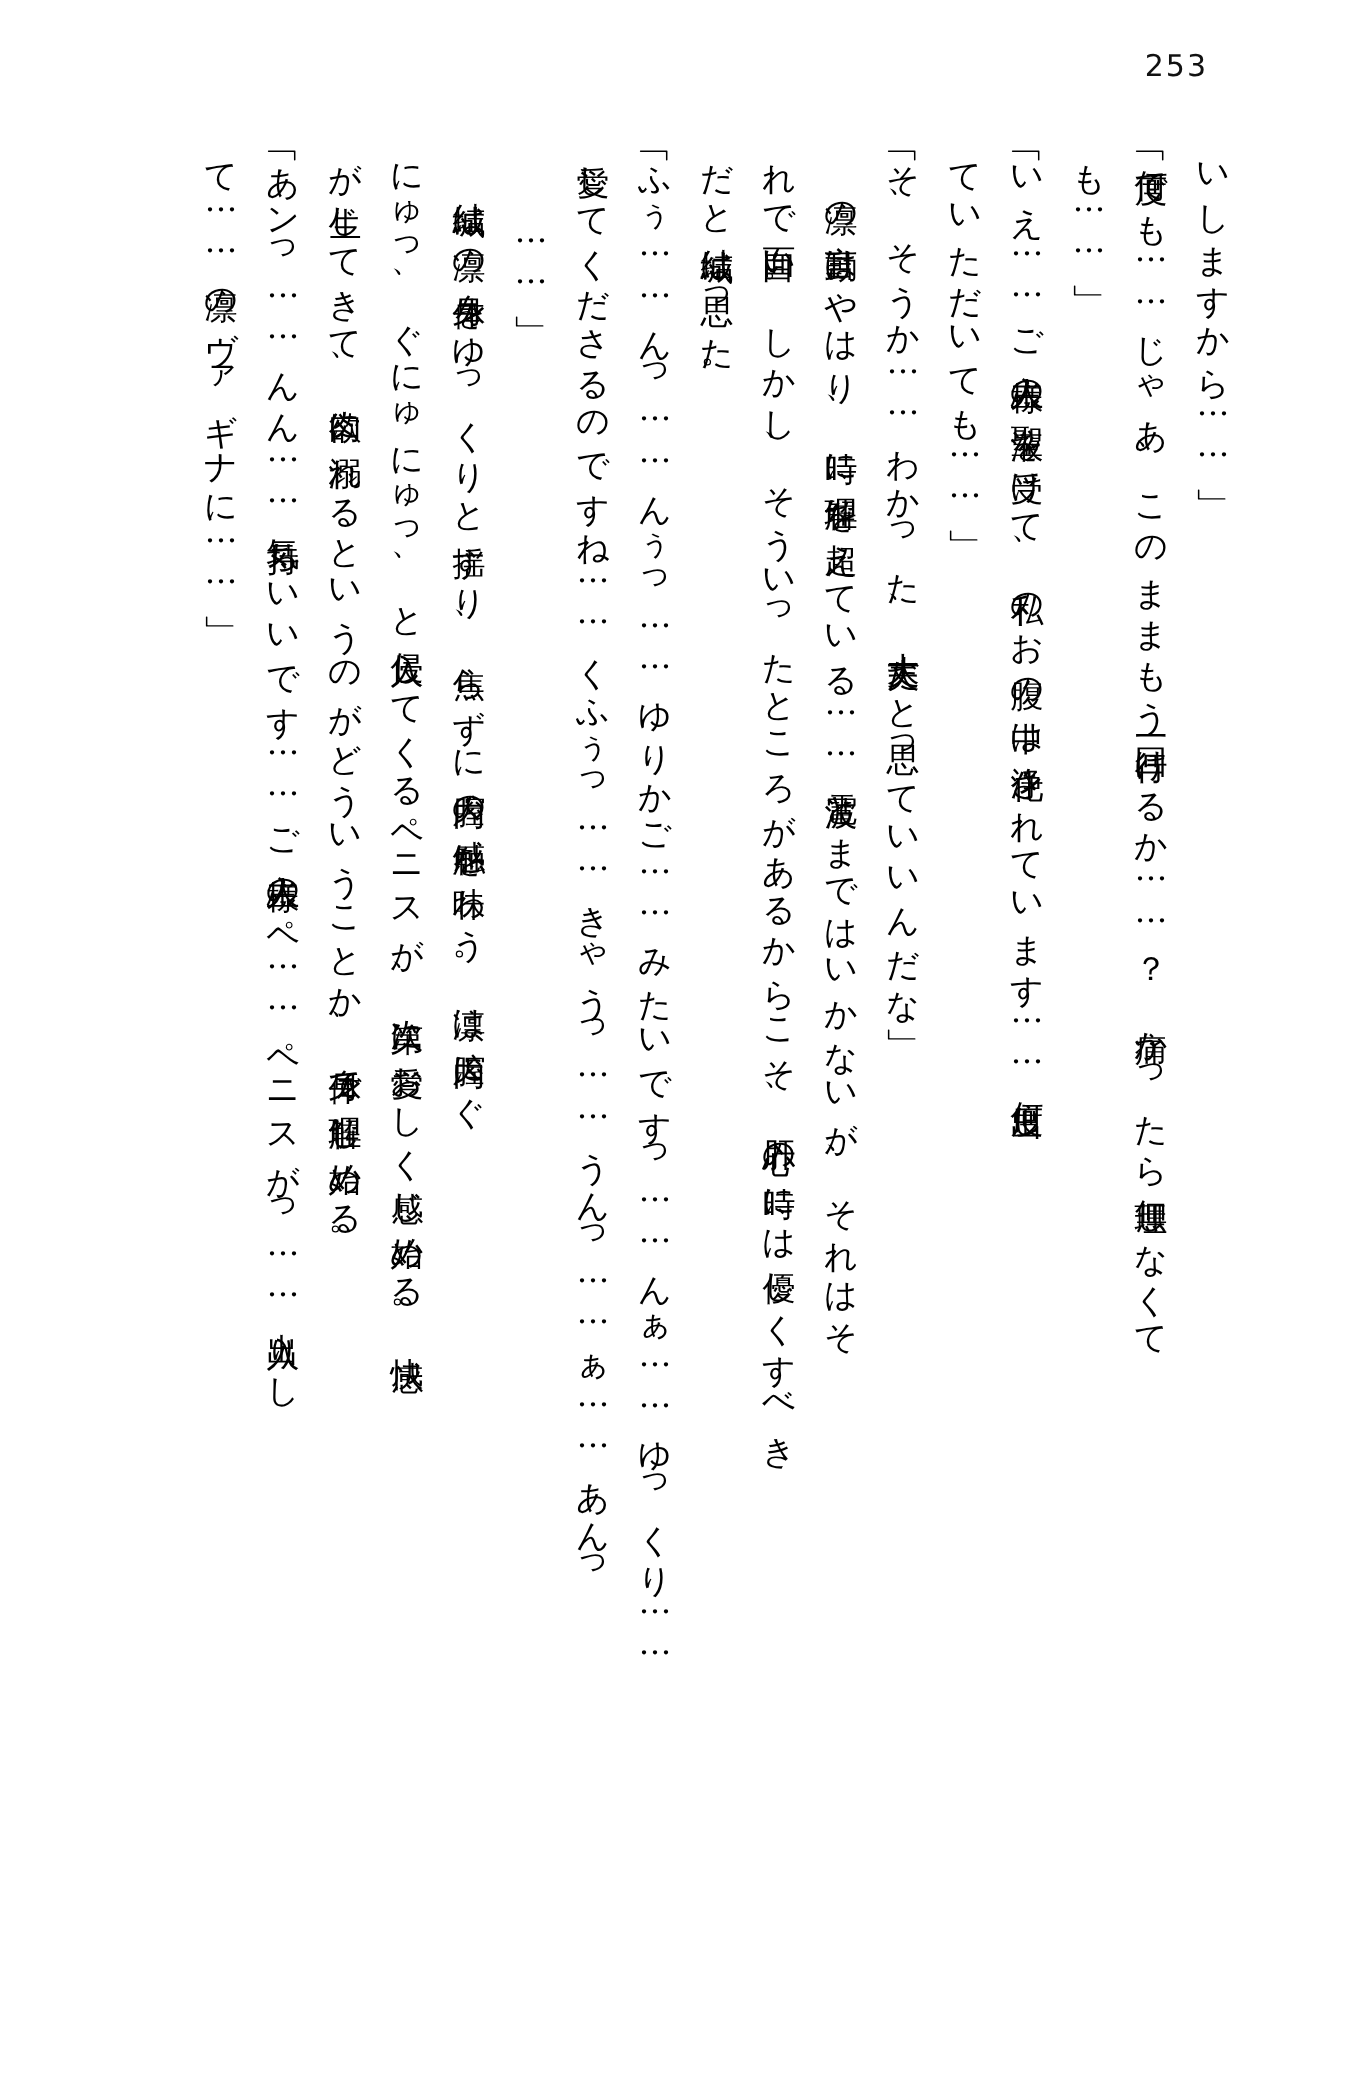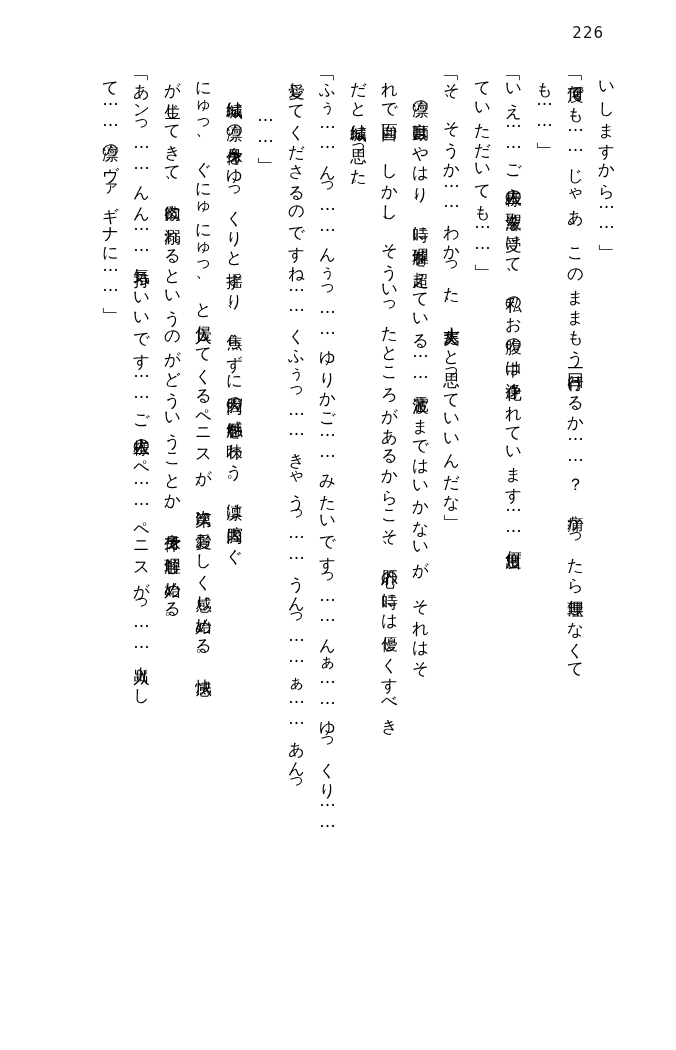--- a/index.html
+++ b/index.html
@@ -51,21 +51,21 @@
   
   .ind-0 { padding-top: 0px; }
   .ind-1 { padding-top: 18px; }
   .ind-2 { padding-top: 36px; }
 </style>
 </head>
 <body>
 
 <div class="page">
 
-  <div class="page-number">226</div>
+  <div class="page-number">253</div>
 
   <div class="text-block">
     <div class="vline ind-0">いしますから……」</div>
     <div class="vline ind-0">「何度でも……じゃあ、このままもう一回行けるか……？　痛かったら無理しなくて</div>
     <div class="vline ind-0">も……」</div>
     <div class="vline ind-0">「いえ……ご主人様の聖液を受けて、私のお腹の中は浄化されています……何度出し</div>
     <div class="vline ind-0">ていただいても……」</div>
     <div class="vline ind-0">「そ、そうか……わかった、大丈夫だと思っていいんだな」</div>
     <div class="vline ind-1" style="padding-top: 18px;">凛の言動はやはり、時に理解を超えている……電波とまではいかないが、それはそ</div>
     <div class="vline ind-0">れで面白い。しかし、そういったところがあるからこそ、肝心の時には優しくすべき</div>

